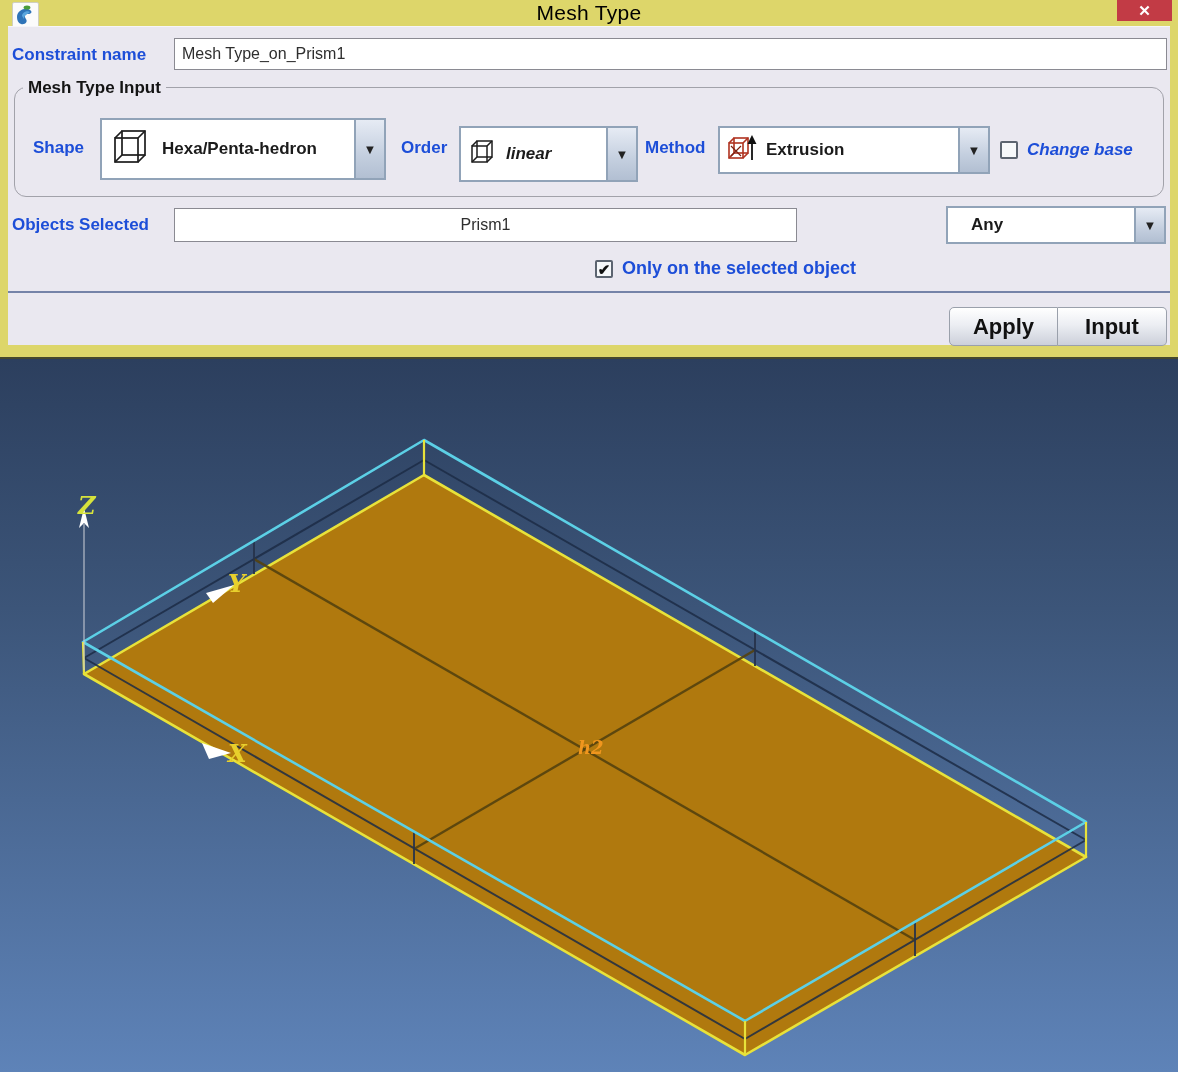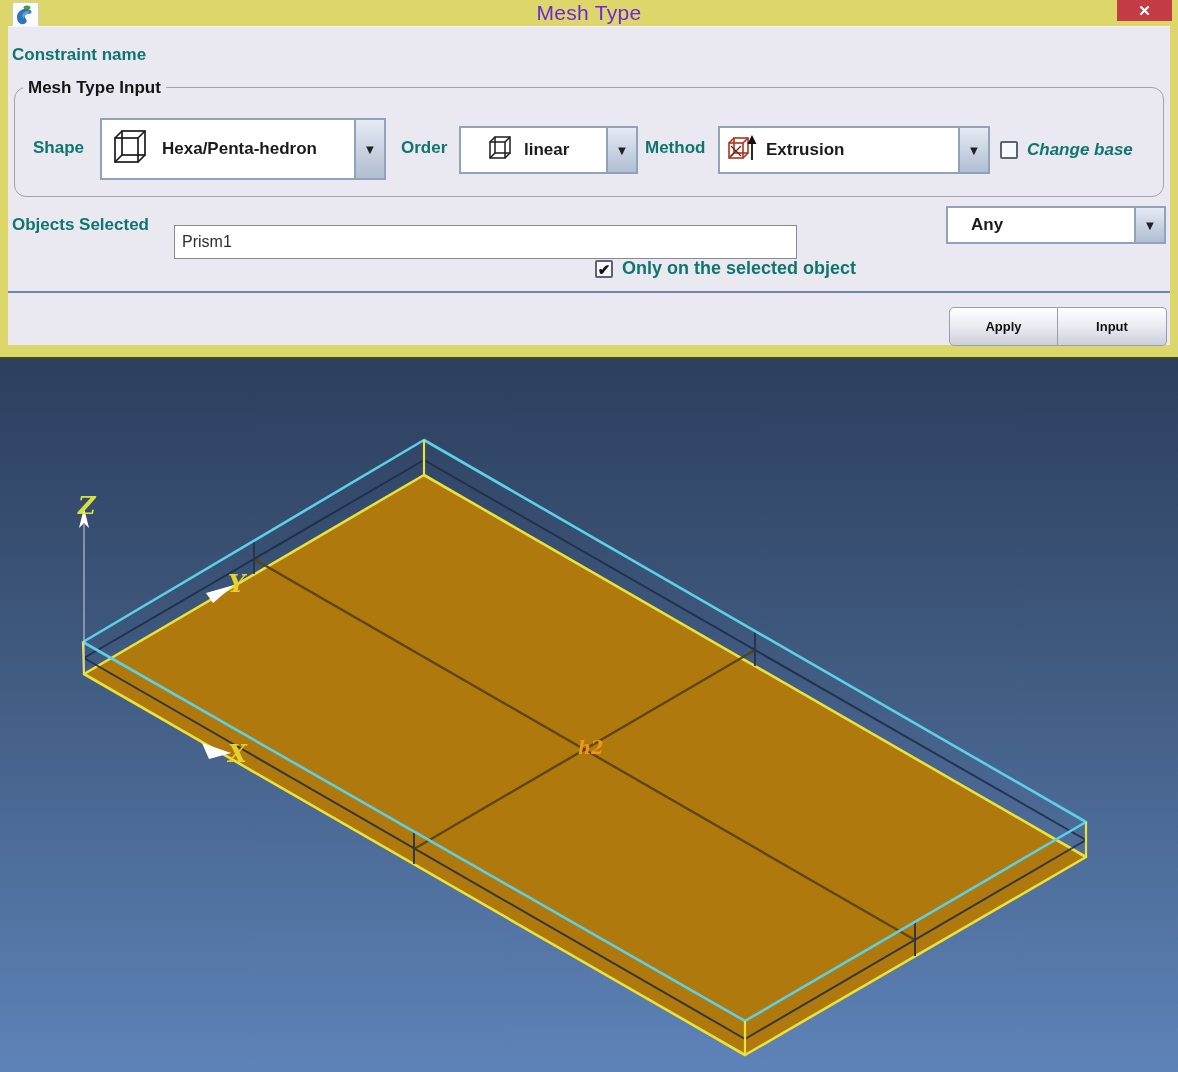--- a/index.html
+++ b/index.html
@@ -6,38 +6,38 @@
   html,body { width:1178px; height:1072px; overflow:hidden; }
   body { font-family:"Liberation Sans", sans-serif; position:relative; background:#eae8f0; }
 
   
   .titlebar {
     position:absolute; left:0; top:0; width:1178px; height:26px;
     background:#ddd66a; display:flex; align-items:center;
   }
   .title-text {
     position:absolute; left:0; right:0; top:1px; text-align:center;
-    font-size:21px; color:#6d28d9; letter-spacing:.3px;
+    font-size:21px; color:#000000; letter-spacing:.3px;
   }
   .app-icon {
     position:absolute; left:12px; top:2px; width:27px; height:27px;
     background:#fbfbfb; border:1px solid #cfcfc0; border-radius:2px;
   }
   .close-btn {
     position:absolute; left:1117px; top:0; width:55px; height:21px;
     background:#c23b45; color:#fff; font-size:15px; font-weight:bold;
     display:flex; align-items:center; justify-content:center; cursor:pointer;
   }
   .frame-left  { position:absolute; left:0;     top:26px;  width:8px;    height:320px; background:#ddd66a; }
   .frame-right { position:absolute; left:1170px; top:26px; width:8px;    height:320px; background:#ddd66a; }
   .frame-bottom{ position:absolute; left:0;     top:345px; width:1178px; height:12px;  background:#ddd66a; }
 
   .dialog-body { position:absolute; left:8px; top:26px; width:1162px; height:319px; background:#eae8f0; border-top:1px solid #f6f5f9; }
 
-  .lbl { font-weight:bold; color:#0f766e; font-size:17px; }
+  .lbl { font-weight:bold; color:#1d4ed8; font-size:17px; }
 
   
   .constraint-label { position:absolute; left:4px; top:18px; }
   .field {
     position:absolute; background:#fff; border:1px solid #8a8a92;
     font-size:16px; color:#2e2e2e; padding:0 7px;
     font-family:"Liberation Sans", sans-serif;
   }
   .constraint-field { left:166px; top:11px; width:993px; height:32px; }
 
@@ -67,34 +67,34 @@
 
   .checkbox {
     position:absolute; width:18px; height:18px; background:#f6f8fa;
     border:2px solid #5c6470; border-radius:2px;
     display:flex; align-items:center; justify-content:center;
     font-size:15px; font-weight:bold; color:#111; line-height:1; cursor:pointer;
   }
 
   
   .objects-label { position:absolute; left:4px; top:188px; }
-  .objects-field { left:166px; top:198px; width:623px; height:34px; }
+  .objects-field { left:166px; top:181px; width:623px; height:34px;text-align:center; }
   .any-combo { left:938px; top:179px; width:220px; height:38px; }
   .any-text { padding-left:23px; }
 
   .only-row-label { position:absolute; left:614px; top:231px; font-size:18px; }
   .only-checkbox { left:587px; top:233px; }
 
   .separator { position:absolute; left:0; top:264px; width:1162px; height:2px; background:#7583a8; }
 
   .btn {
     position:absolute; top:280px; width:109px; height:39px;
     background:linear-gradient(#ffffff,#eceef3 45%,#ccd0da);
     border:1px solid #9aa0ab; border-radius:5px;
-    font-weight:bold; font-size:13px; color:#111;
+    font-weight:bold; font-size:22px; color:#111;
     display:flex; align-items:center; justify-content:center; cursor:pointer;
     font-family:"Liberation Sans", sans-serif;
   }
   .apply-btn { left:941px; border-top-right-radius:0; border-bottom-right-radius:0; }
   .close-btn2 { left:1050px; border-top-left-radius:0; border-bottom-left-radius:0; border-left:none; }
 
   
   .viewport {
     position:absolute; left:0; top:357px; width:1178px; height:715px;
     background:linear-gradient(#2c3f5e,#3c5579 35%,#5e83b8);
@@ -118,41 +118,42 @@
 </div>
 <div class="close-btn">✕</div>
 
 <div class="frame-left"></div>
 <div class="frame-right"></div>
 <div class="frame-bottom"></div>
 
 <div class="dialog-body">
 
   <div class="lbl constraint-label">Constraint name</div>
+  <input class="field constraint-field" value="Mesh Type_on_Prism1" style="">
 
   <div class="groupbox">
     <div class="groupbox-title">Mesh Type Input</div>
 
     <div class="lbl" style="position:absolute;left:18px;top:50px;">Shape</div>
     <div class="combo" style="left:85px;top:30px;width:286px;height:62px;padding-left:8px;">
       <span class="cube-icon">
         <svg width="40" height="44" viewBox="0 0 40 44">
           <g fill="none" stroke="#1c1c1c" stroke-width="1.7">
             <rect x="5" y="13" width="23" height="24"></rect>
             <rect x="12" y="6" width="23" height="24"></rect>
             <path d="M5 13 L12 6 M28 13 L35 6 M5 37 L12 30 M28 37 L35 30"></path>
           </g>
         </svg>
       </span>
       <span class="combo-text" style="margin-left:12px;">Hexa/Penta-hedron</span>
       <span class="combo-arrow">▼</span>
     </div>
 
     <div class="lbl" style="position:absolute;left:386px;top:50px;">Order</div>
-    <div class="combo" style="left:444px;top:38px;width:179px;height:48px;padding-left:26px;">
+    <div class="combo" style="left:444px;top:38px;width:179px;height:56px;padding-left:8px;font-style:italic;">
       <span class="cube-icon">
         <svg width="27" height="30" viewBox="0 0 27 30">
           <g fill="none" stroke="#1c1c1c" stroke-width="1.5">
             <rect x="3" y="9" width="15" height="16"></rect>
             <rect x="8" y="4" width="15" height="16"></rect>
             <path d="M3 9 L8 4 M18 9 L23 4 M3 25 L8 20 M18 25 L23 20"></path>
           </g>
         </svg>
       </span>
       <span class="combo-text" style="margin-left:10px;">linear</span>

